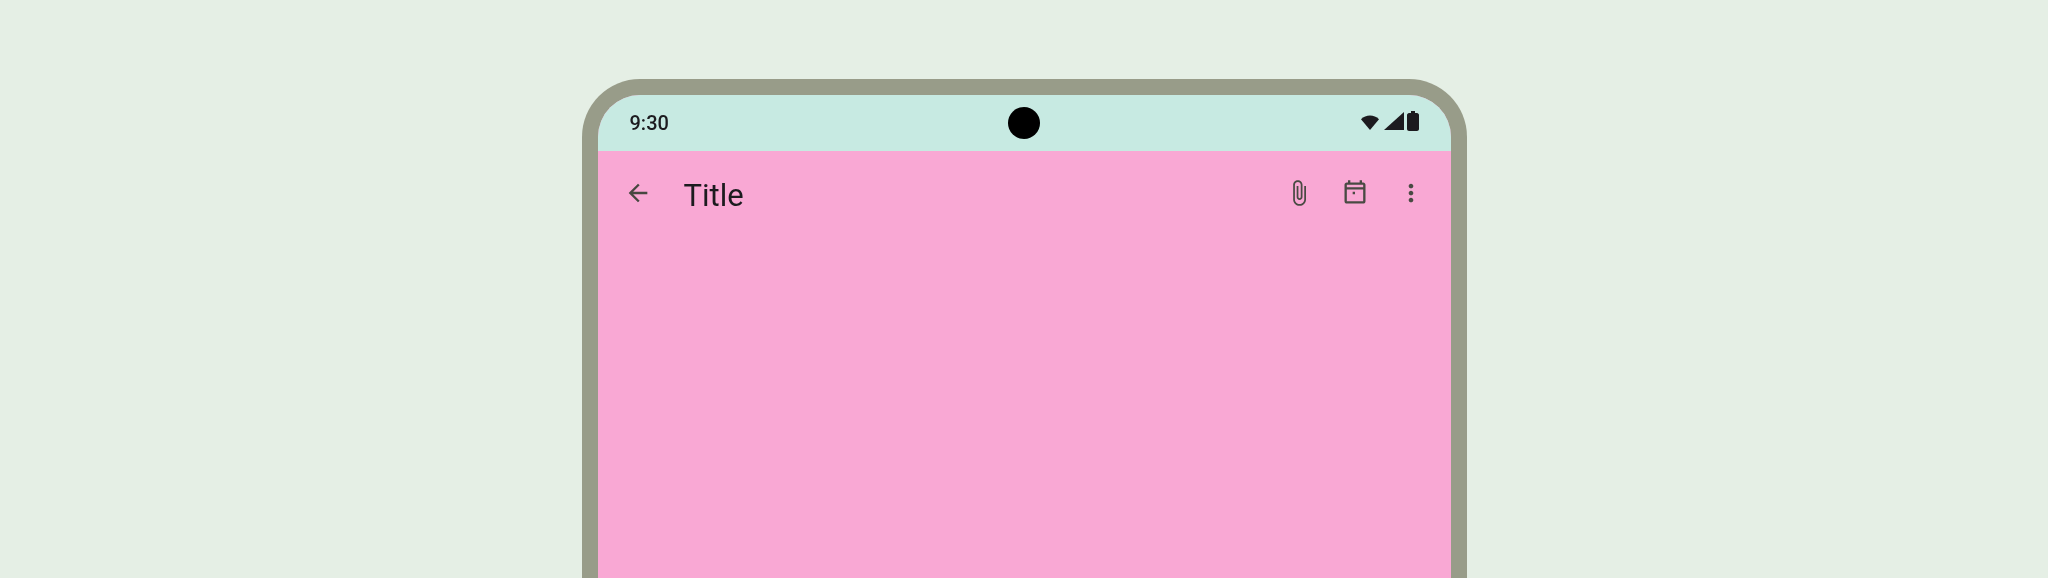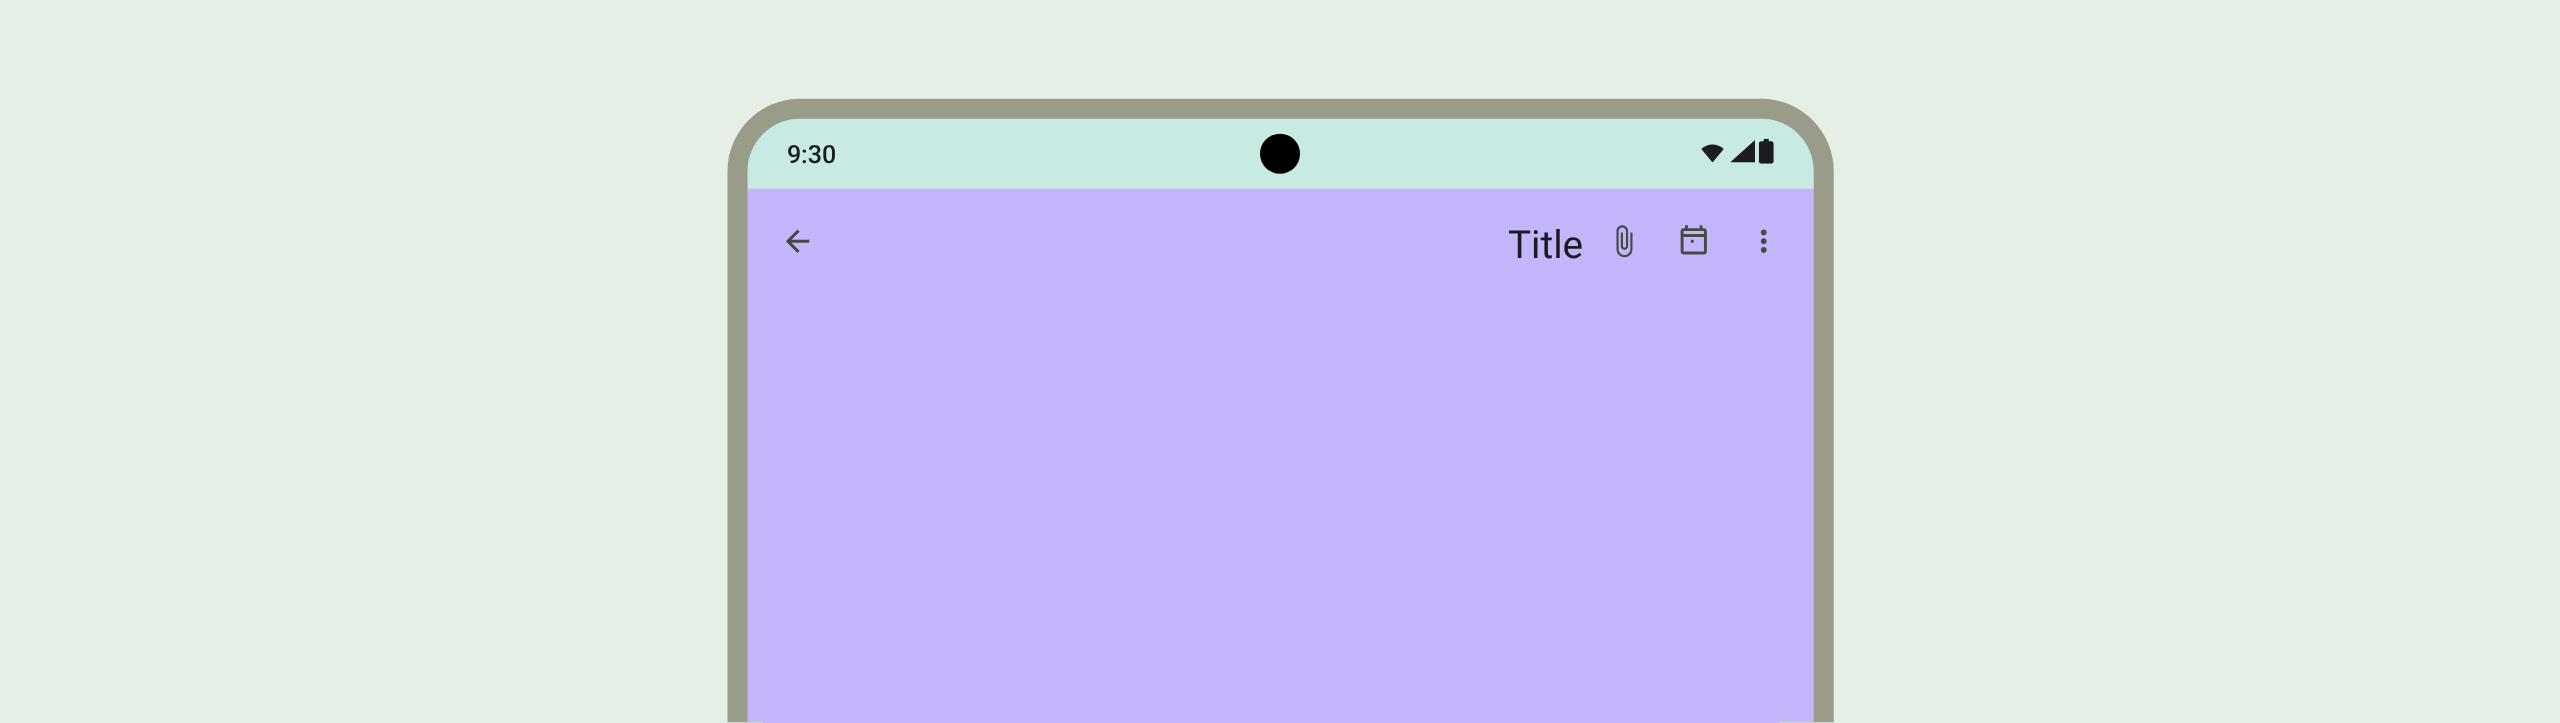--- a/index.html
+++ b/index.html
@@ -19,21 +19,21 @@
     }
     .device-frame {
       margin-top: 79px;
       width: 885px;
       background-color: #989c89;
       border-radius: 58px 58px 0 0;
       padding: 16px 16px 0 16px;
       position: relative;
     }
     .device-screen {
-      background-color: #c4b5fd;
+      background-color: #f9a8d4;
       border-radius: 42px 42px 0 0;
       overflow: hidden;
       height: 483px;
     }
     .status-bar {
       height: 56px;
       background-color: #c7eae2;
       display: flex;
       align-items: center;
       justify-content: space-between;
@@ -83,21 +83,20 @@
       width: 28px;
       height: 28px;
       fill: #474740;
     }
     .app-bar-title {
       font-size: 31px;
       font-weight: 400;
       color: #1c1b1f;
       flex: 1;
       margin-left: 14px;
-      text-align: right;
     }
     .app-bar-actions {
       display: flex;
       align-items: center;
       gap: 8px;
     }
     .app-bar-actions .icon-button svg {
       fill: #494a43;
     }
     .content-area {

